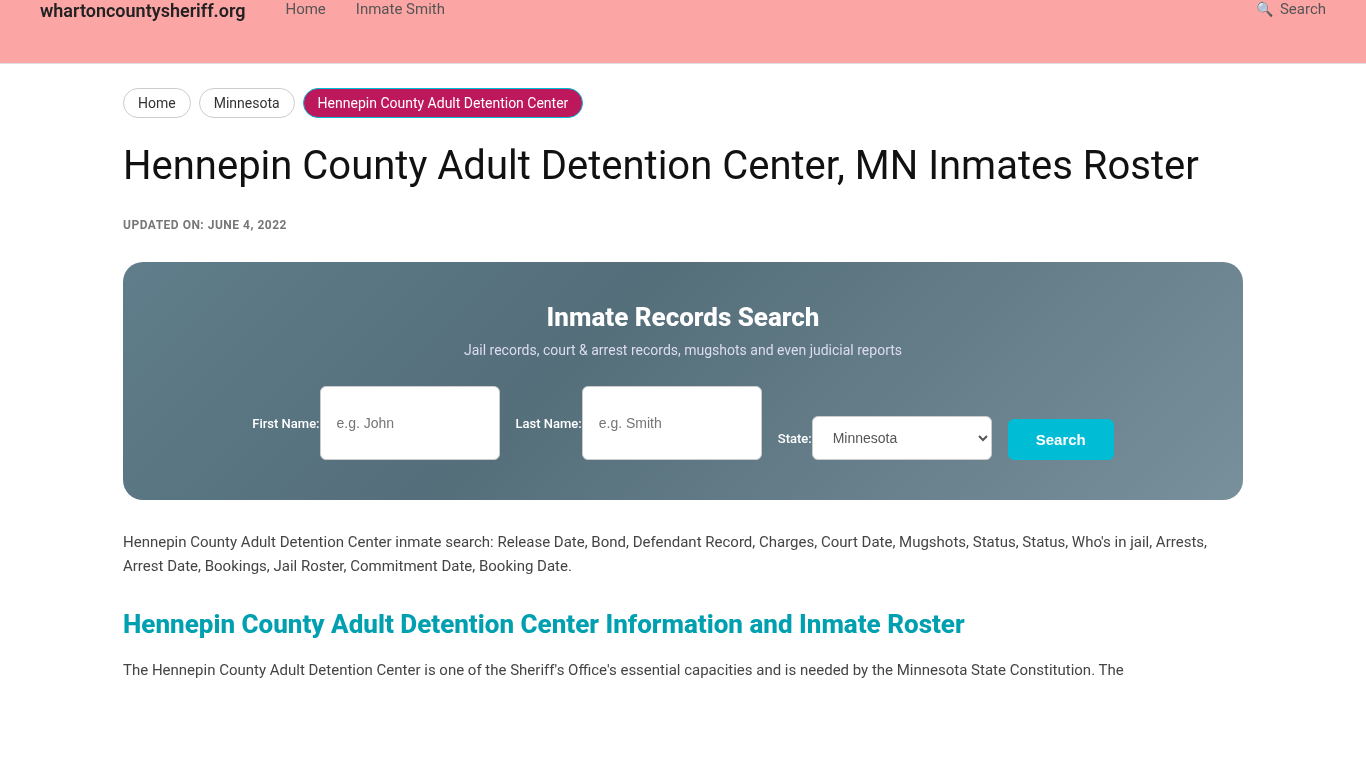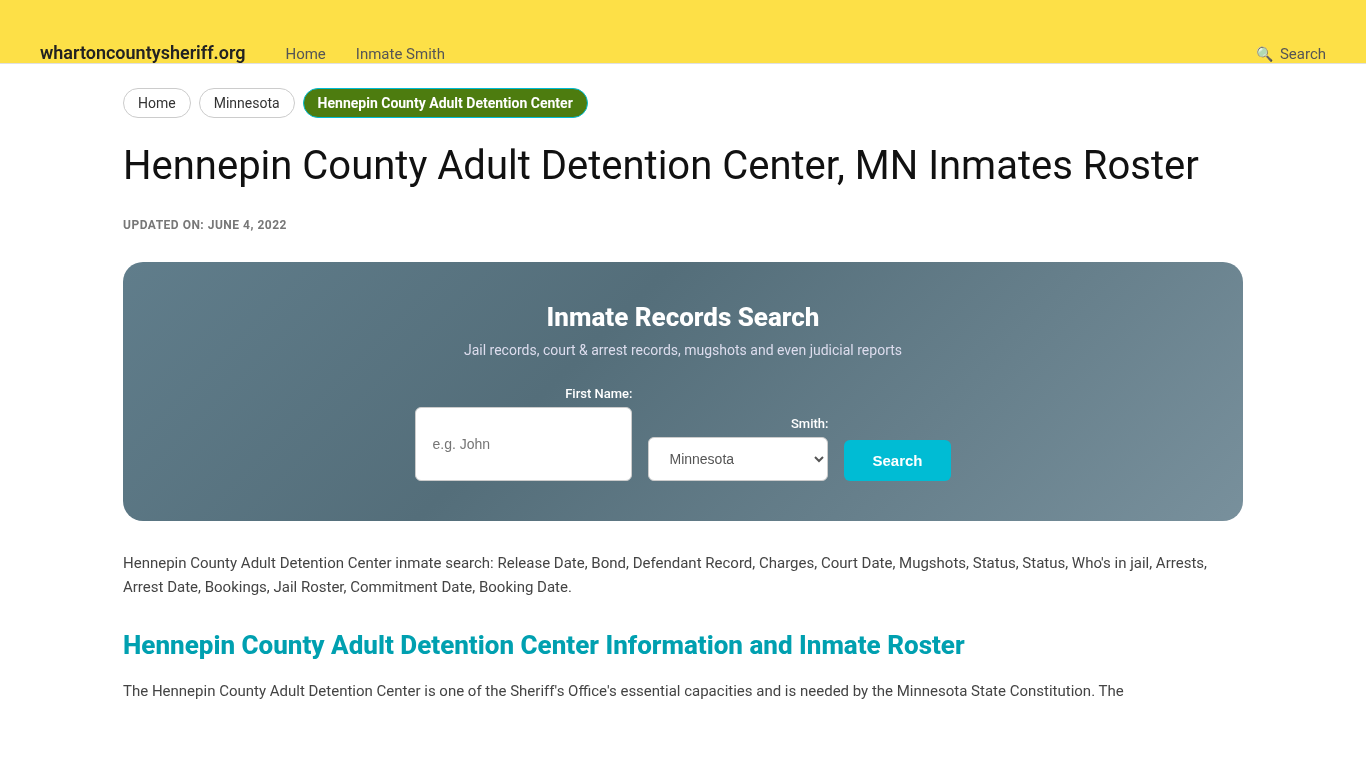--- a/index.html
+++ b/index.html
@@ -8,25 +8,25 @@
       box-sizing: border-box;
     }
     body {
       font-family: -apple-system, BlinkMacSystemFont, 'Segoe UI', Roboto, sans-serif;
       background: #fff;
       color: #333;
       font-size: 16px;
     }
     
     .site-header {
-      background: #fde047;
+      background: #fca5a5;
       border-bottom: 1px solid #e0e0e0;
       padding: 0 40px;
       display: flex;
-      align-items: flex-end;
+      align-items: flex-start;
       height: 64px;
       gap: 40px;
     }
     .site-logo {
       font-size: 18px;
       font-weight: 600;
       color: #222;
       text-decoration: none;
       white-space: nowrap;
     }
@@ -78,24 +78,23 @@
       padding: 6px 14px;
       border-radius: 20px;
       font-size: 14px;
       cursor: pointer;
       text-decoration: none;
       color: #333;
       border: 1px solid #ccc;
       background: #fff;
     }
     .breadcrumb-item.active {
-      background: #4d7c0f;
+      background: #be185d;
       color: #fff;
       border-color: #00bcd4;
-      font-weight: bold;
     }
 
     
     .page-title {
       font-size: 40px;
       font-weight: 400;
       color: #111;
       line-height: 1.2;
       margin-bottom: 16px;
     }
@@ -131,37 +130,36 @@
     }
     .search-form {
       display: flex;
       align-items: flex-end;
       justify-content: center;
       gap: 16px;
       flex-wrap: wrap;
     }
     .form-group {
       display: flex;
-      flex-direction: column;
-      align-items: flex-end;
-      gap: 6px;
+      flex-direction: row;
+      align-items: center;
     }
     .form-label {
       font-size: 13px;
       color: #fff;
       font-weight: 500;
     }
     .form-input {
       padding: 28px 16px;
       border: 1px solid #ccc;
       border-radius: 6px;
       font-size: 14px;
       color: #555;
       background: #fff;
-      width: 217px;
+      width: 180px;
       outline: none;
     }
     .form-select {
       padding: 12px 16px;
       border: 1px solid #ccc;
       border-radius: 6px;
       font-size: 14px;
       color: #555;
       background: #fff;
       width: 180px;
@@ -235,21 +233,25 @@
 
   <div class="search-widget">
     <h2 class="search-widget-title">Inmate Records Search</h2>
     <p class="search-widget-subtitle">Jail records, court &amp; arrest records, mugshots and even judicial reports</p>
     <div class="search-form">
       <div class="form-group">
         <label class="form-label">First Name:</label>
         <input type="text" class="form-input" placeholder="e.g. John" style="">
       </div>
       <div class="form-group">
-        <label class="form-label">Smith:</label>
+        <label class="form-label">Last Name:</label>
+        <input type="text" class="form-input" placeholder="e.g. Smith" style="">
+      </div>
+      <div class="form-group">
+        <label class="form-label">State:</label>
         <select class="form-select">
           <option>Minnesota</option>
           <option>Alabama</option>
           <option>Alaska</option>
           <option>Arizona</option>
           <option>Arkansas</option>
           <option>California</option>
           <option>Colorado</option>
           <option>Connecticut</option>
           <option>Delaware</option>

